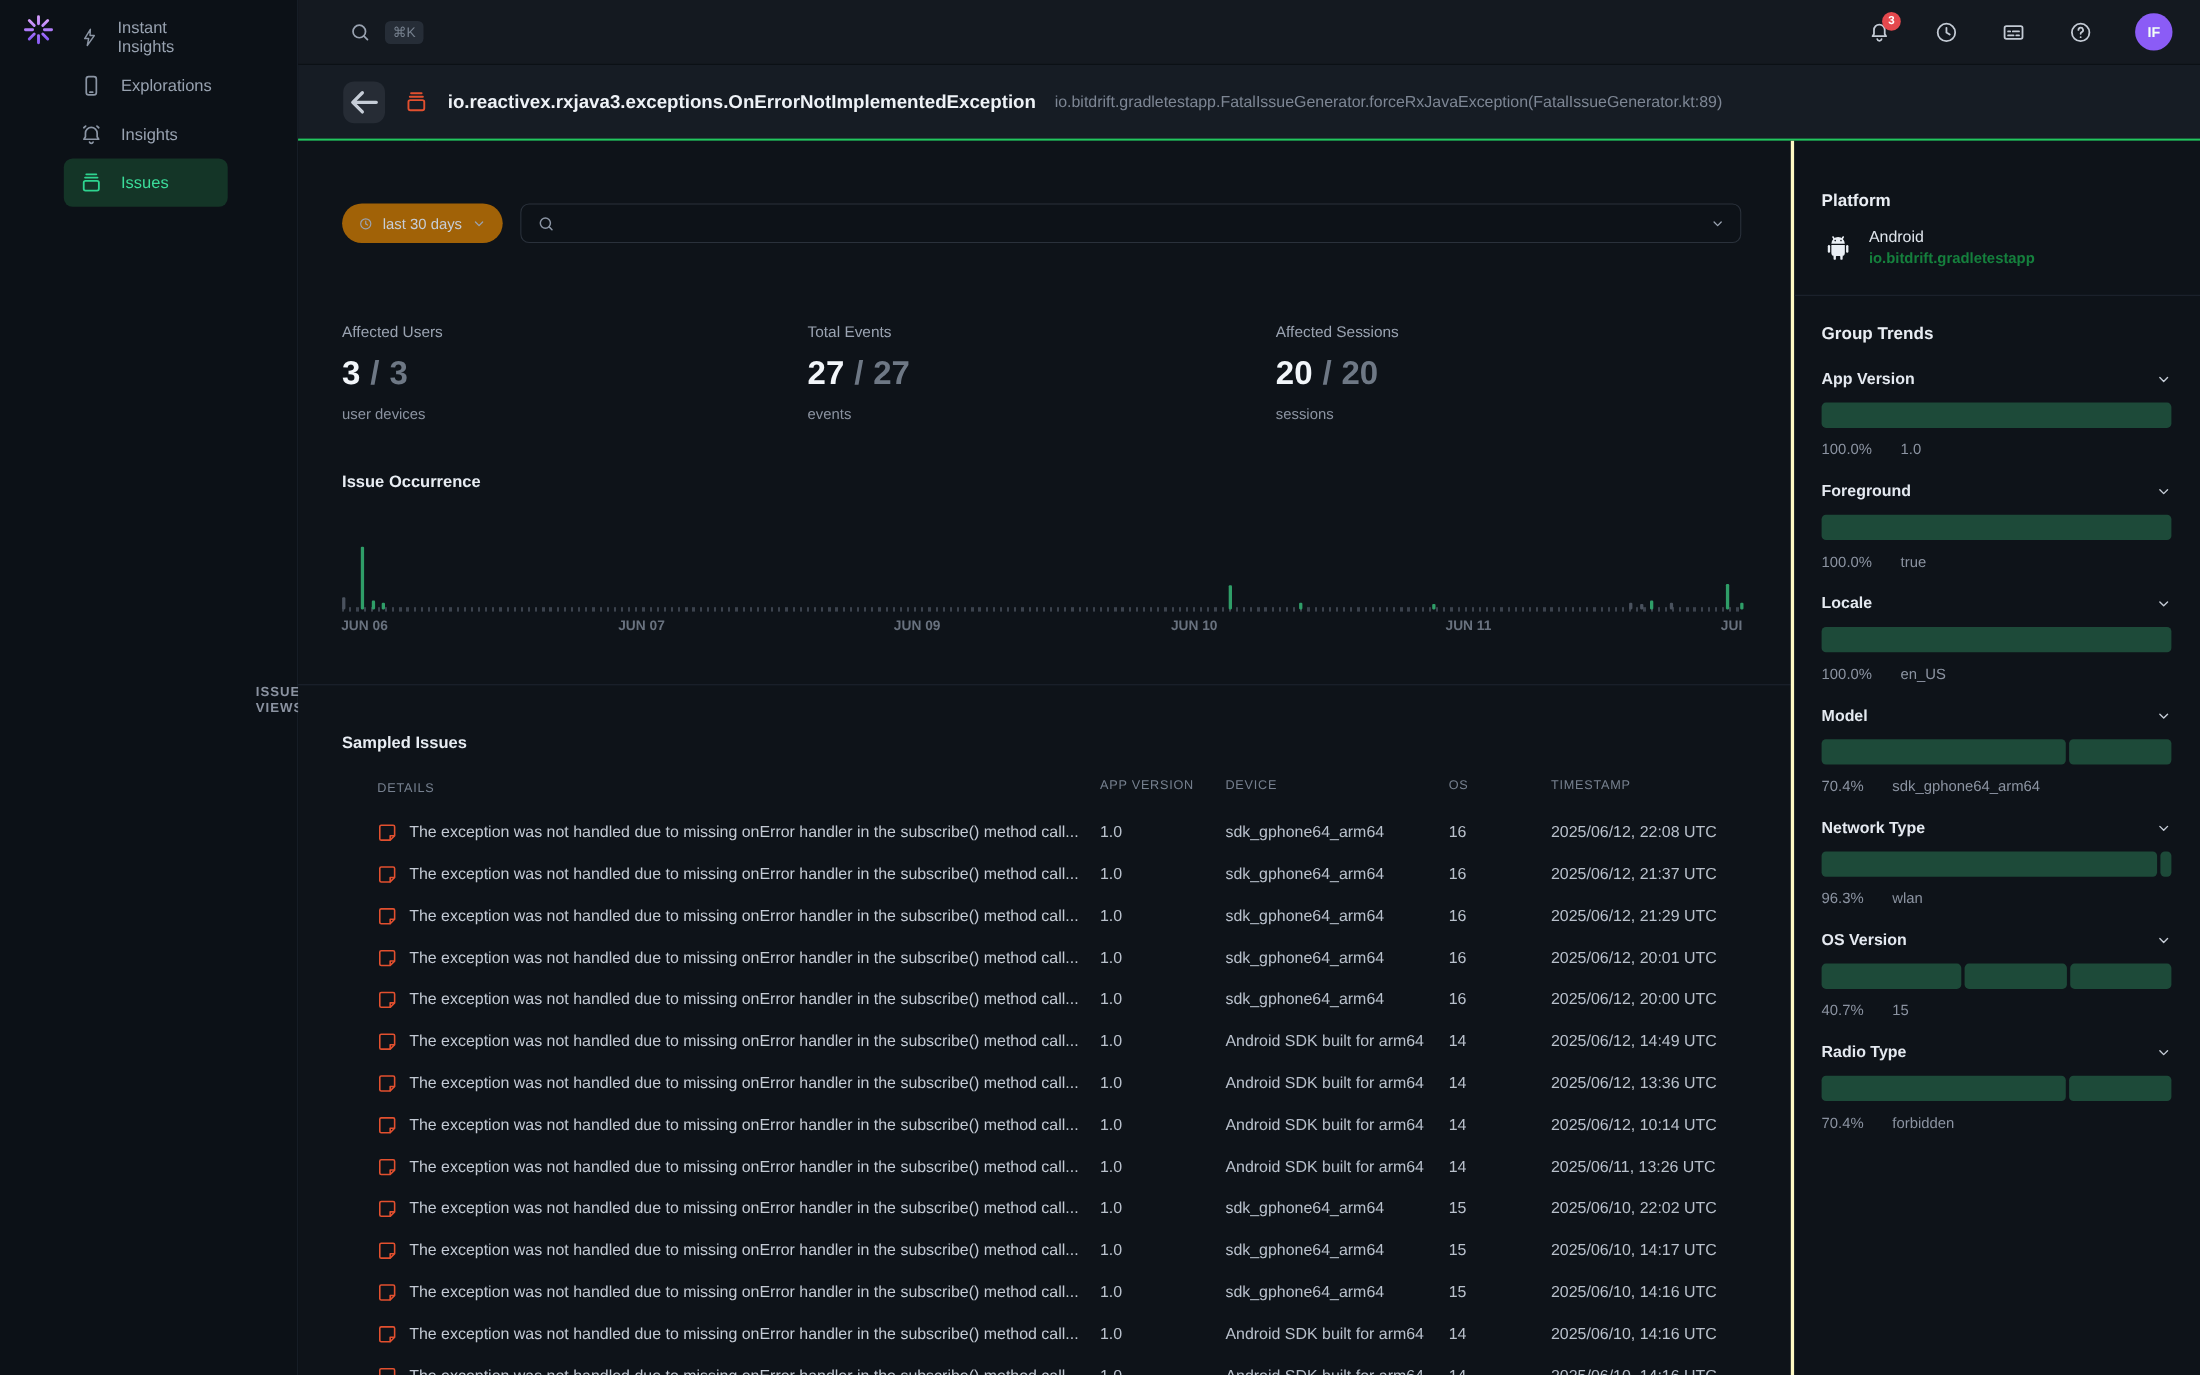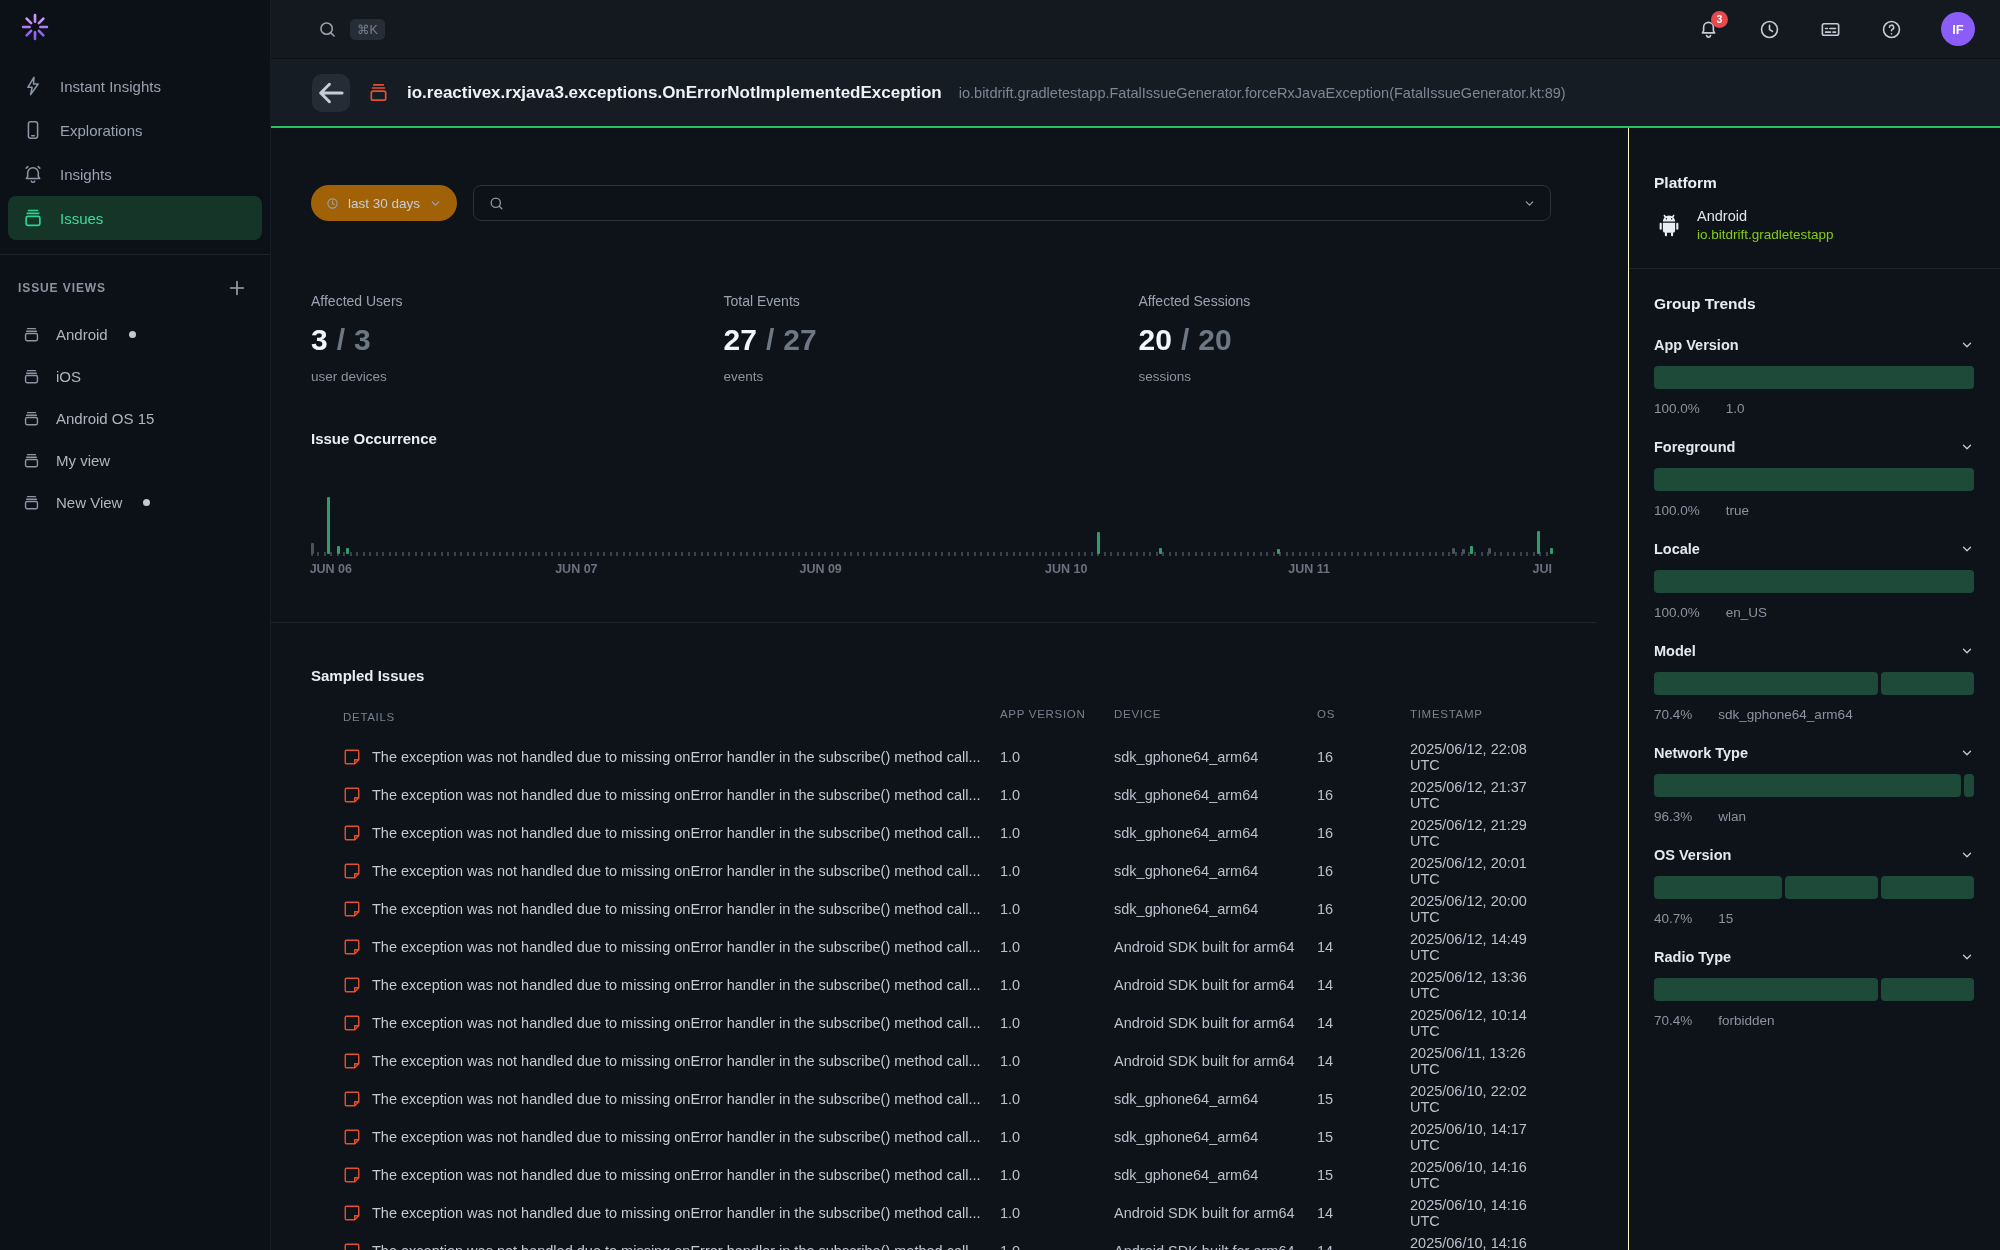--- a/index.html
+++ b/index.html
@@ -1,21 +1,21 @@
 <!DOCTYPE html>
 <html><head>
 <meta charset="utf-8">
 <style>
   * { margin:0; padding:0; box-sizing:border-box; }
   html,body { width:2000px; height:1250px; overflow:hidden; background:#0e1319;
     font-family:"Liberation Sans", sans-serif; color:#e7ecf2; }
   .app { display:flex; width:2000px; height:1250px; }
 
   
-  .sidebar { width:271px; min-width:271px; background:#0c1117; border-right:1px solid #161d26; display:flex; flex-direction:column; }
+  .sidebar { width:271px; min-width:271px; background:#0c1117; border-right:1px solid #161d26; display:flex; flex-direction:row; }
   .logo-wrap { padding:12px 0 0 20px; height:52px; }
   .nav { margin-top:12px; display:flex; flex-direction:column; gap:0; padding:0 8px; }
   .nav-item { height:44px; display:flex; align-items:center; gap:16px; padding:0 14px; border-radius:8px;
     color:#98a2b0; font-size:15px; cursor:pointer; }
   .nav-item .icon { width:22px; height:22px; display:flex; align-items:center; justify-content:center; color:#8b95a4; }
   .nav-item.active { background:#143527; color:#3bdc9a; }
   .nav-item.active .icon { color:#2ed48f; }
   .side-divider { border:none; border-top:1px solid #1d242e; margin:14px 0 0 0; }
   .views-header { margin-top:22px; padding:0 22px 0 18px; display:flex; align-items:center; justify-content:space-between;
     color:#8b93a1; font-size:12px; font-weight:700; letter-spacing:.9px; }
@@ -87,26 +87,26 @@
   .trow { display:flex; align-items:center; height:38px; font-size:14.5px; color:#b9c1cc; cursor:pointer; }
   .c-details { width:657px; display:flex; align-items:center; gap:11px; min-width:0; }
   .c-details .txt { white-space:nowrap; overflow:hidden; text-overflow:ellipsis; color:#c3cad4; }
   .c-appver { width:114px; }
   .c-device { width:203px; }
   .c-os { width:93px; }
   .c-ts { flex:1; }
   .note-icon { width:18px; height:18px; min-width:18px; color:#e2502f; }
 
   
-  .panel { width:372px; min-width:372px; background:#0e1319; border-left:1px solid #fef9c3; padding:46px 26px 0 25px; overflow:hidden;margin-left:32px; }
+  .panel { width:372px; min-width:372px; background:#0e1319; border-left:3px solid #fef9c3; padding:46px 26px 0 25px; overflow:hidden; }
   .panel-h { font-size:15.5px; font-weight:700; color:#e9edf3; }
   .platform-row { margin-top:16px; display:flex; align-items:center; gap:13px; }
   .android-icon { width:30px; height:30px; }
   .plat-name { font-size:14.5px; color:#dfe5ec; }
-  .plat-pkg { margin-top:3px; font-size:13.5px; color:#84cc16; }
+  .plat-pkg { margin-top:3px; font-size:13.5px; color:#15803d;font-weight:bold; }
   .panel-divider { border:none; border-top:1px solid #1d242e; margin:26px -26px 0 -25px; }
   .gt-title { margin-top:26px; }
   .groups { margin-top:22px; }
   .group { margin-bottom:18px; }
   .group-head { display:flex; align-items:center; justify-content:space-between; height:20px; }
   .group-label { font-size:14.5px; font-weight:600; color:#e4e9f0; }
   .group-chev { width:14px; height:14px; color:#c4cbd5; cursor:pointer; }
   .gbar { margin-top:11px; height:23px; display:flex; gap:3px; }
   .gseg { background:#1d4a39; border-radius:4px; height:100%; }
   .gpct-row { margin-top:12px; display:flex; gap:26px; font-size:13.5px; color:#8b93a1; height:18px; }

